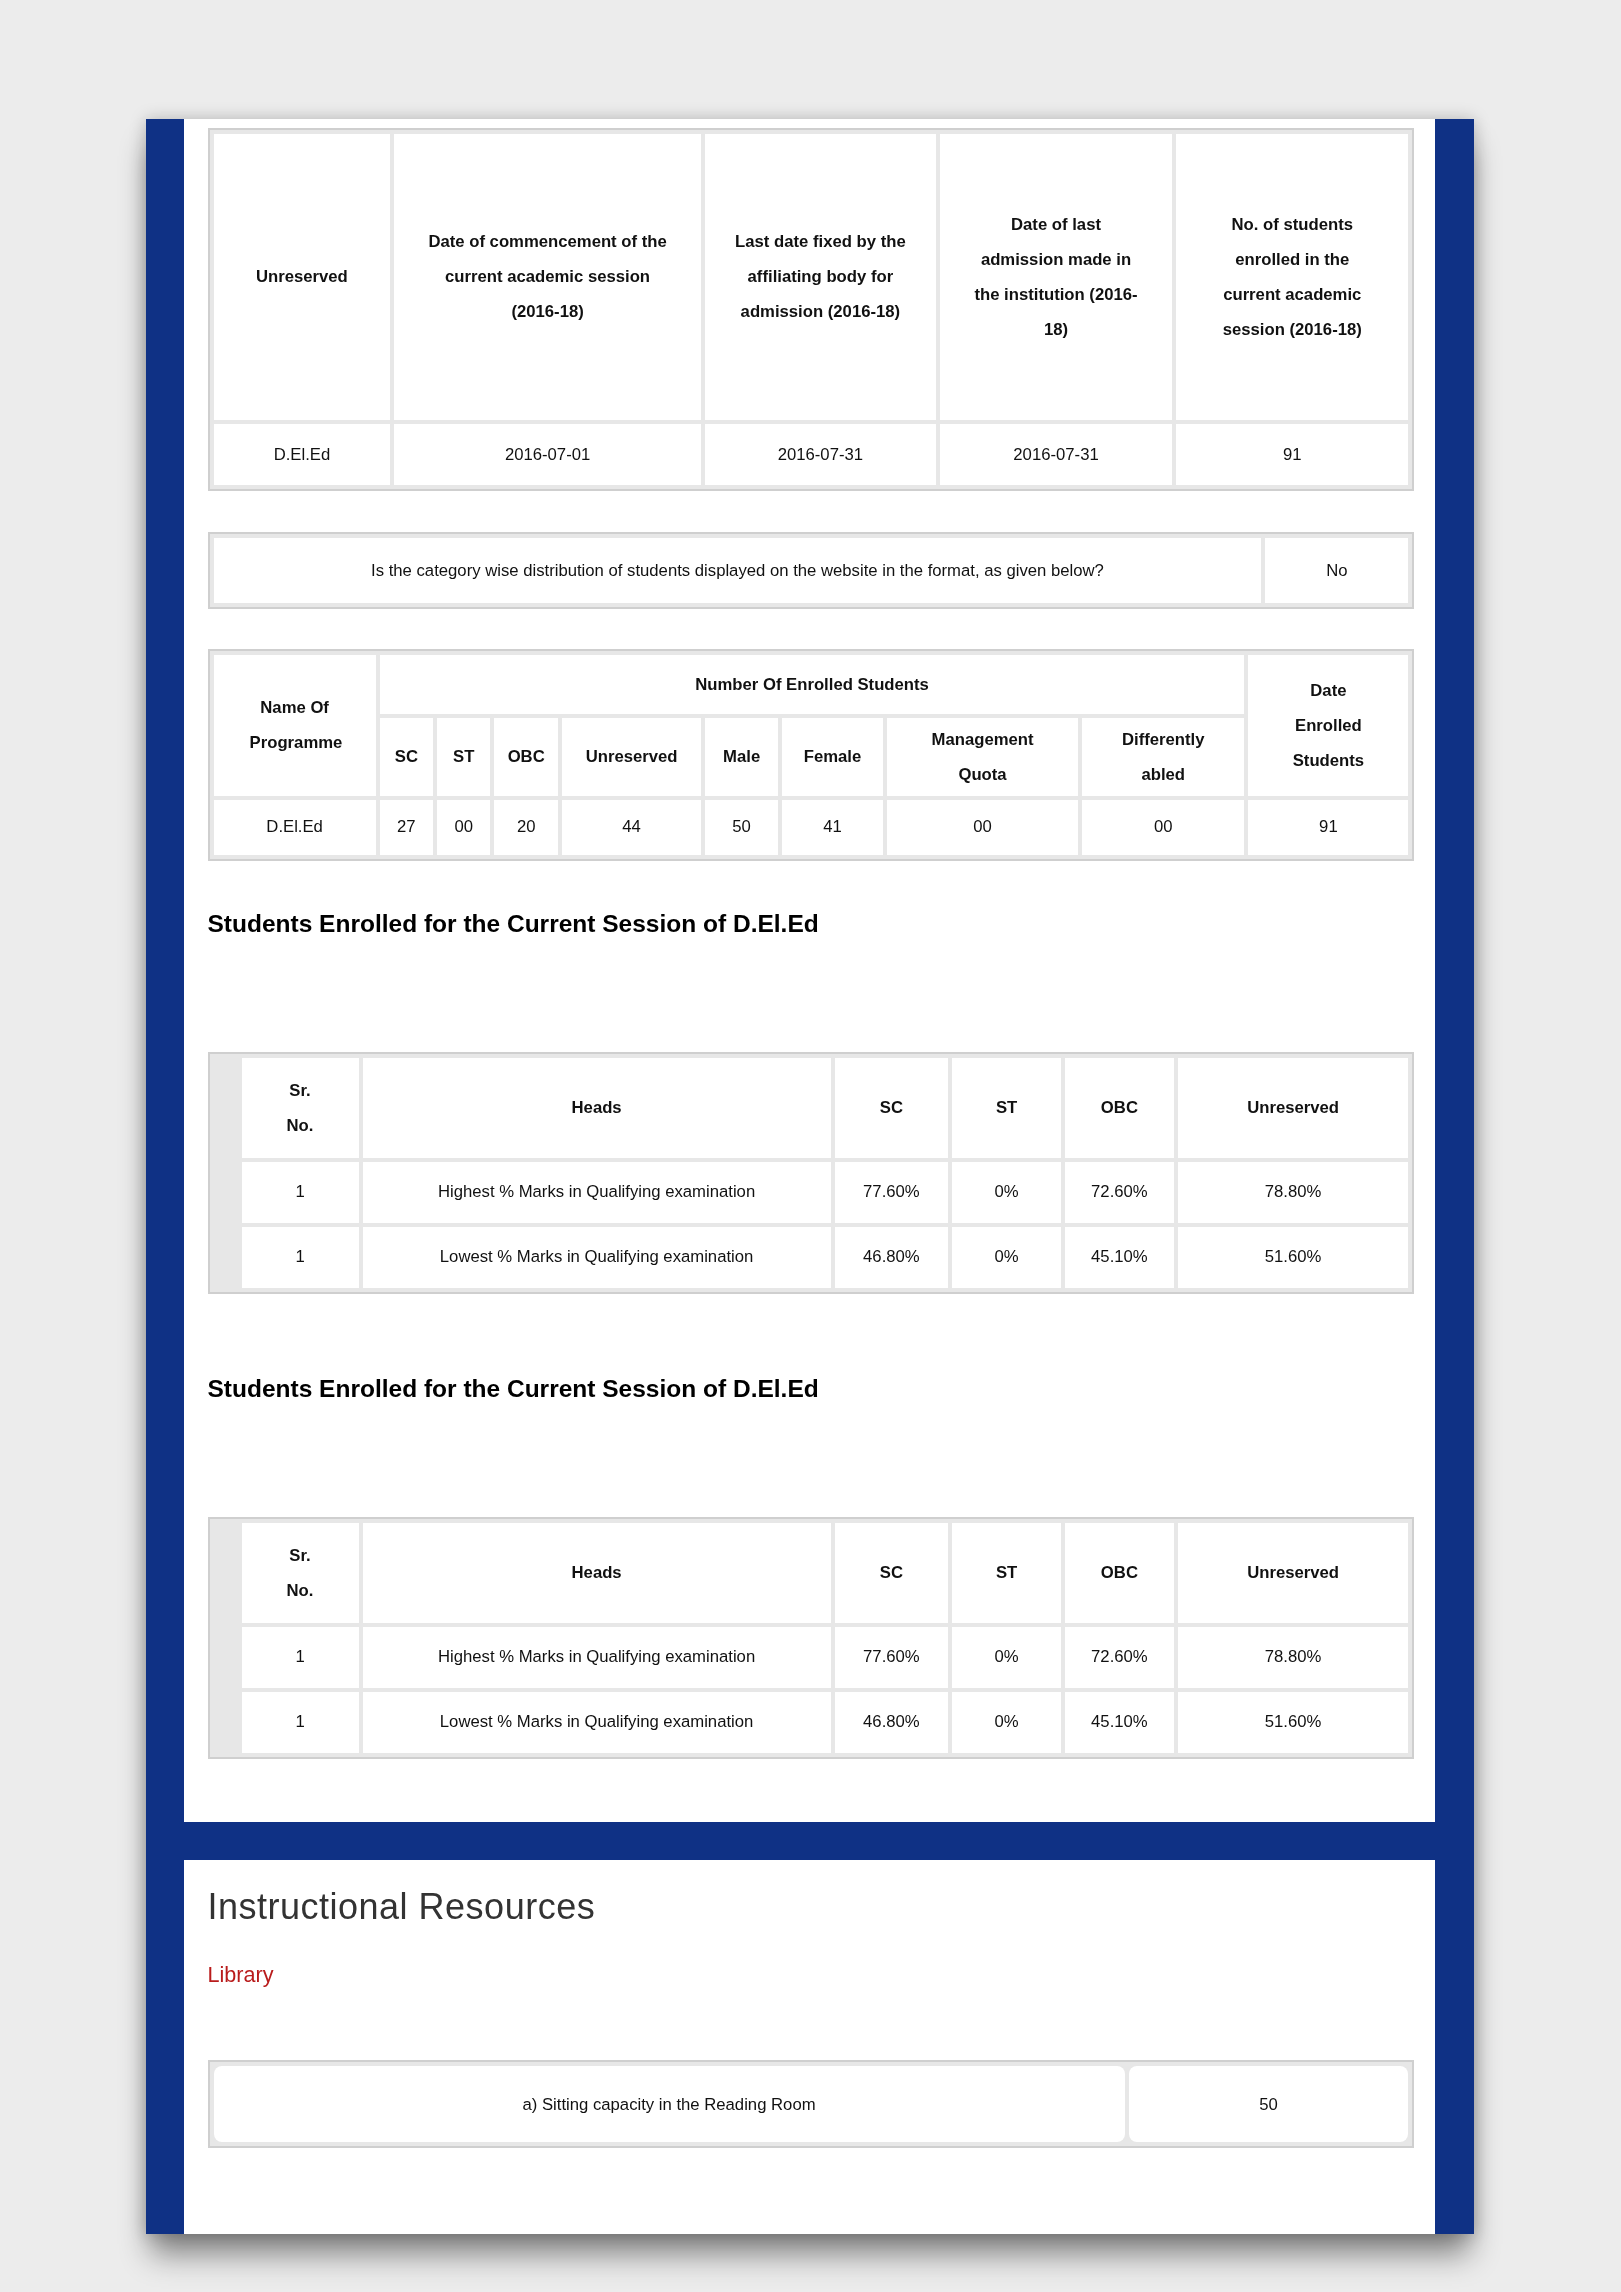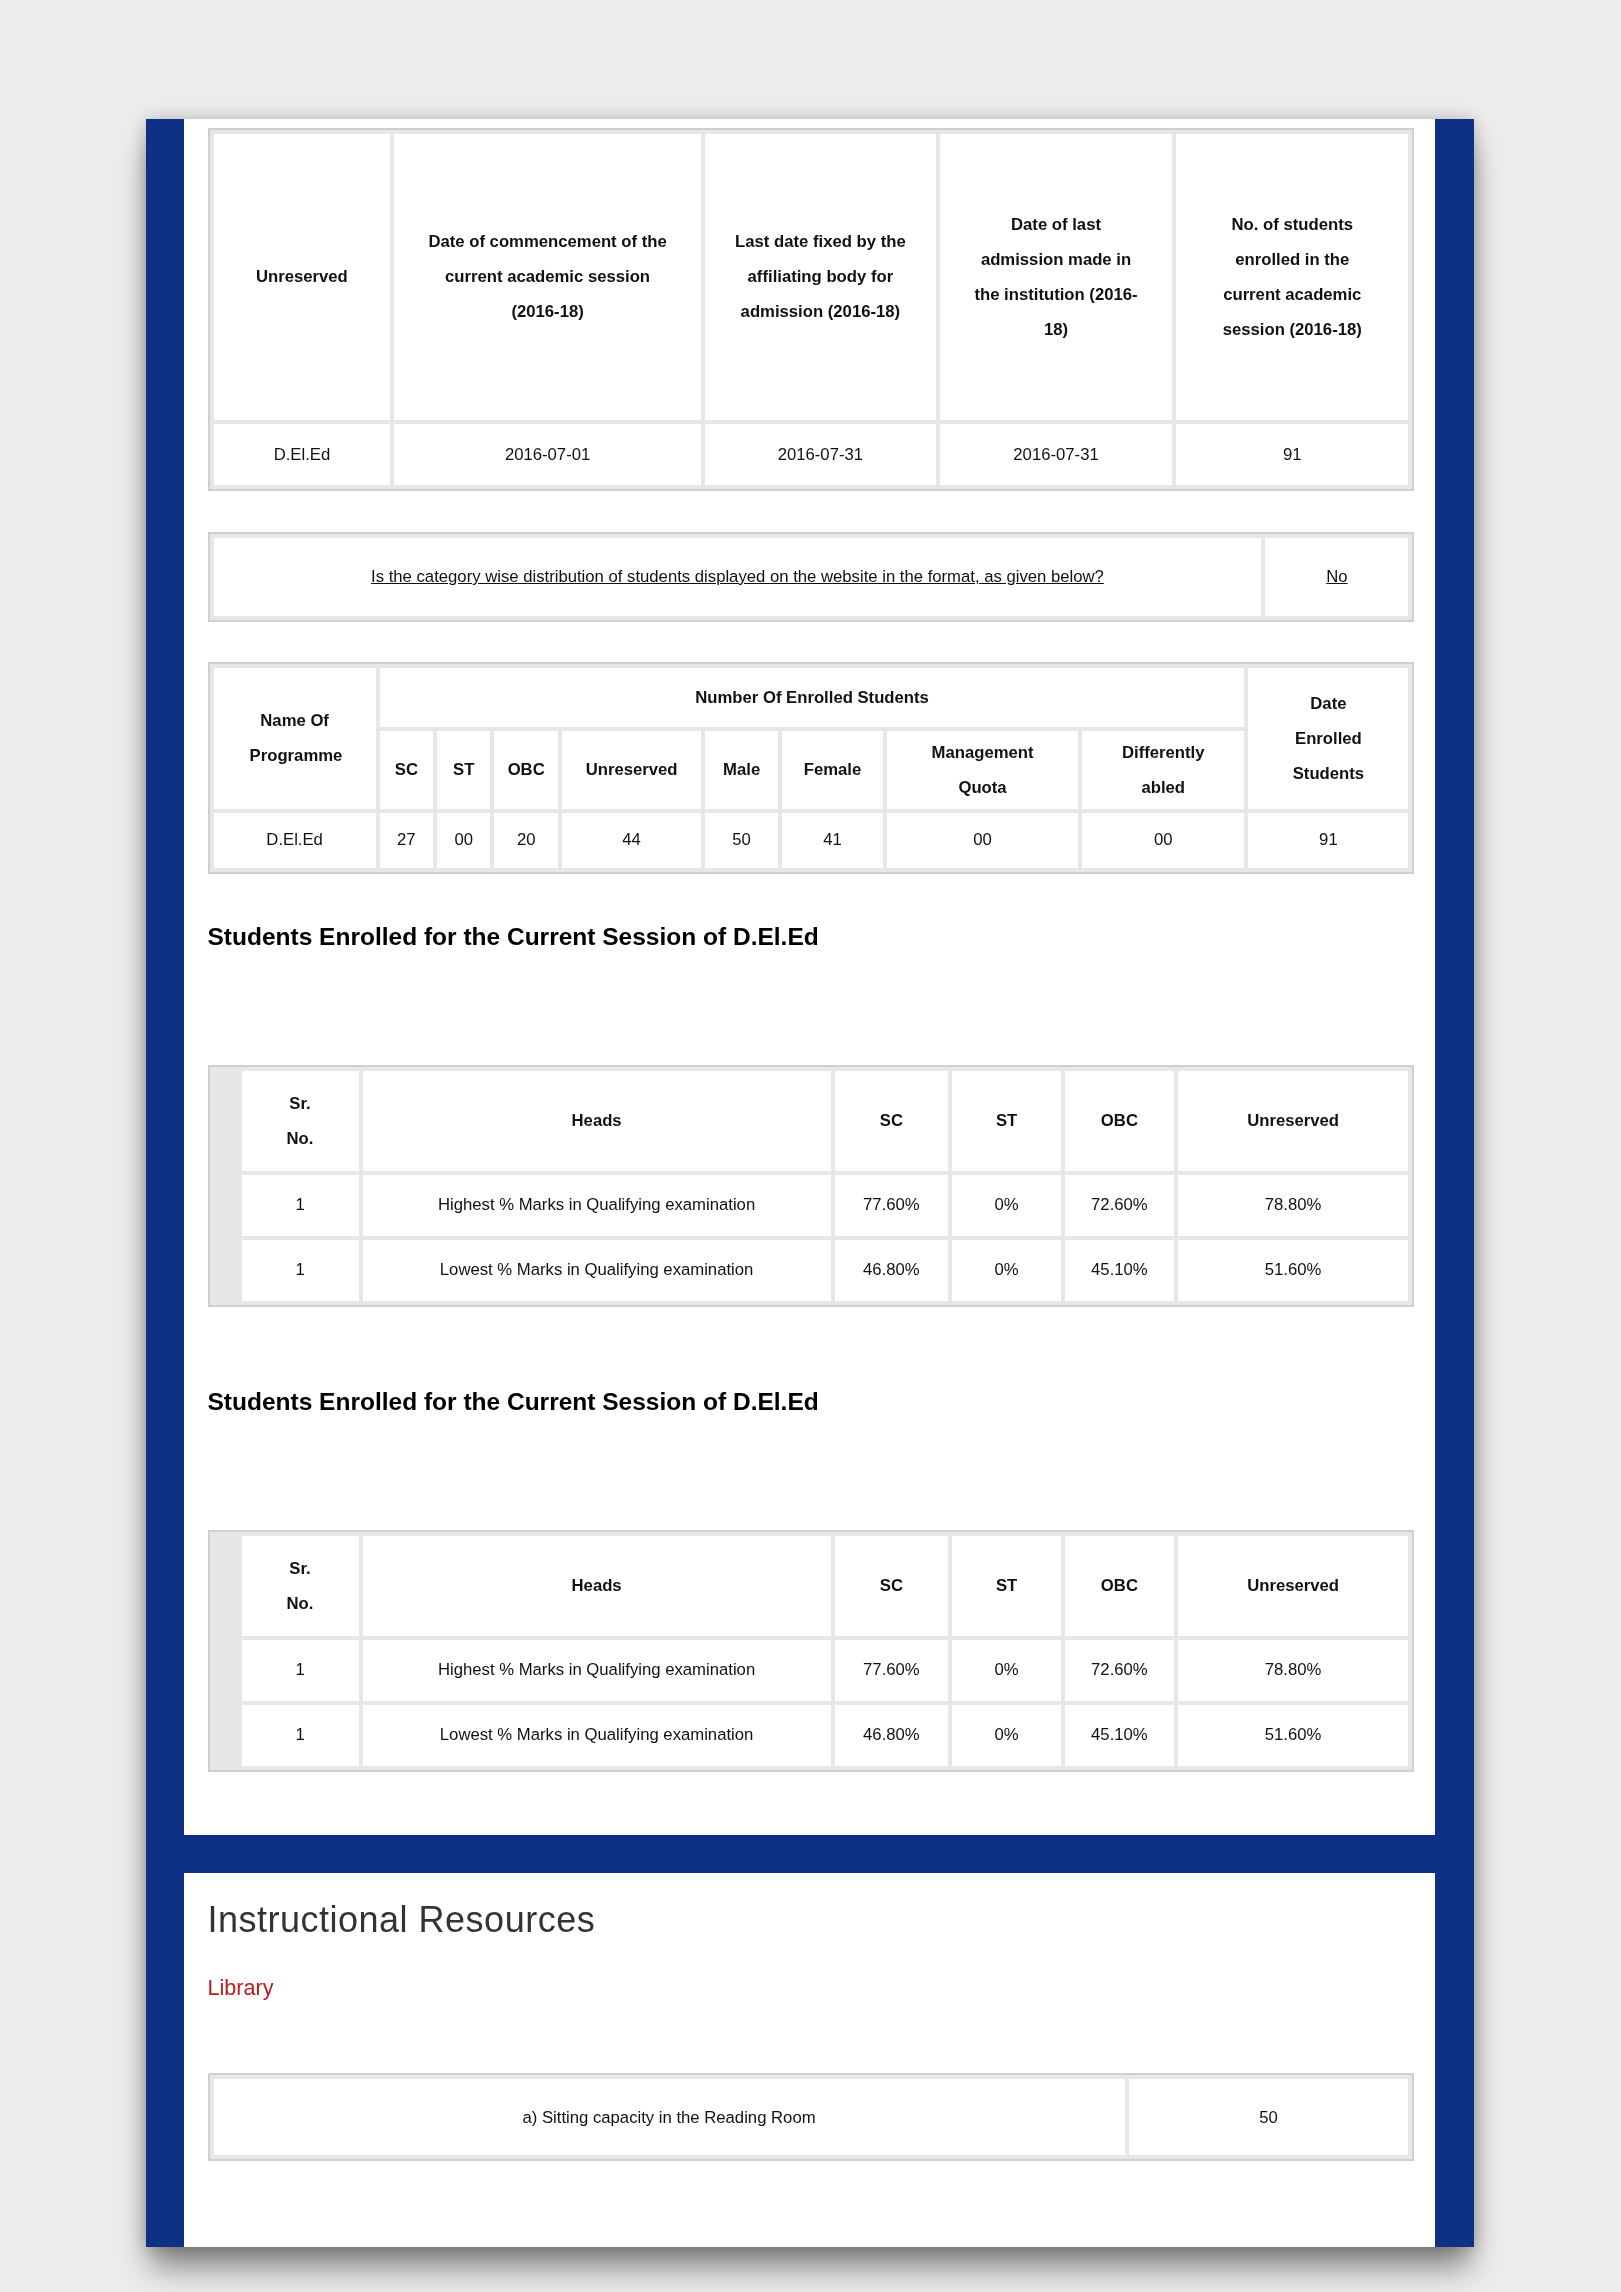--- a/index.html
+++ b/index.html
@@ -50,21 +50,21 @@
   table.grid td{line-height:21.6px;}
 
   
   .admission thead th{height:286px;padding:9.8px 5.9px;}
   .admission tbody td{height:61px;}
   .hwrap{max-width:245px;margin:0 auto;}
   .hwrap-narrow{max-width:172px;margin:0 auto;}
 
   
   .question{margin-top:41px;}
-  .question td{height:78px;text-decoration:underline;}
+  .question td{height:65px;}
 
   
   .enrollment{margin-top:40px;}
   .enrollment th.group{height:49px;padding:12px;}
   .enrollment th.sub{height:76px;padding:3.9px;}
   .enrollment td{height:55px;}
   .w-sm{max-width:116px;margin:0 auto;}
   .w-xs{max-width:90px;margin:0 auto;}
 
   
@@ -83,21 +83,21 @@
   
   .ir-title{
     font-size:36px;font-weight:400;color:#333;
     margin:0;line-height:45px;letter-spacing:0.5px;
   }
   .ir-subtitle{
     font-size:21.6px;font-weight:400;color:#b91c1c;
     margin:32px 0 0 0;line-height:27.4px;
   }
   .library{margin-top:72px;}
-  .library td{height:76px;}
+  .library td{height:76px;border-radius:8px;}
 </style>
 </head>
 <body>
 
 <div class="doc">
 
   <section class="page page-1">
 
     <table class="grid admission">
       <colgroup>

